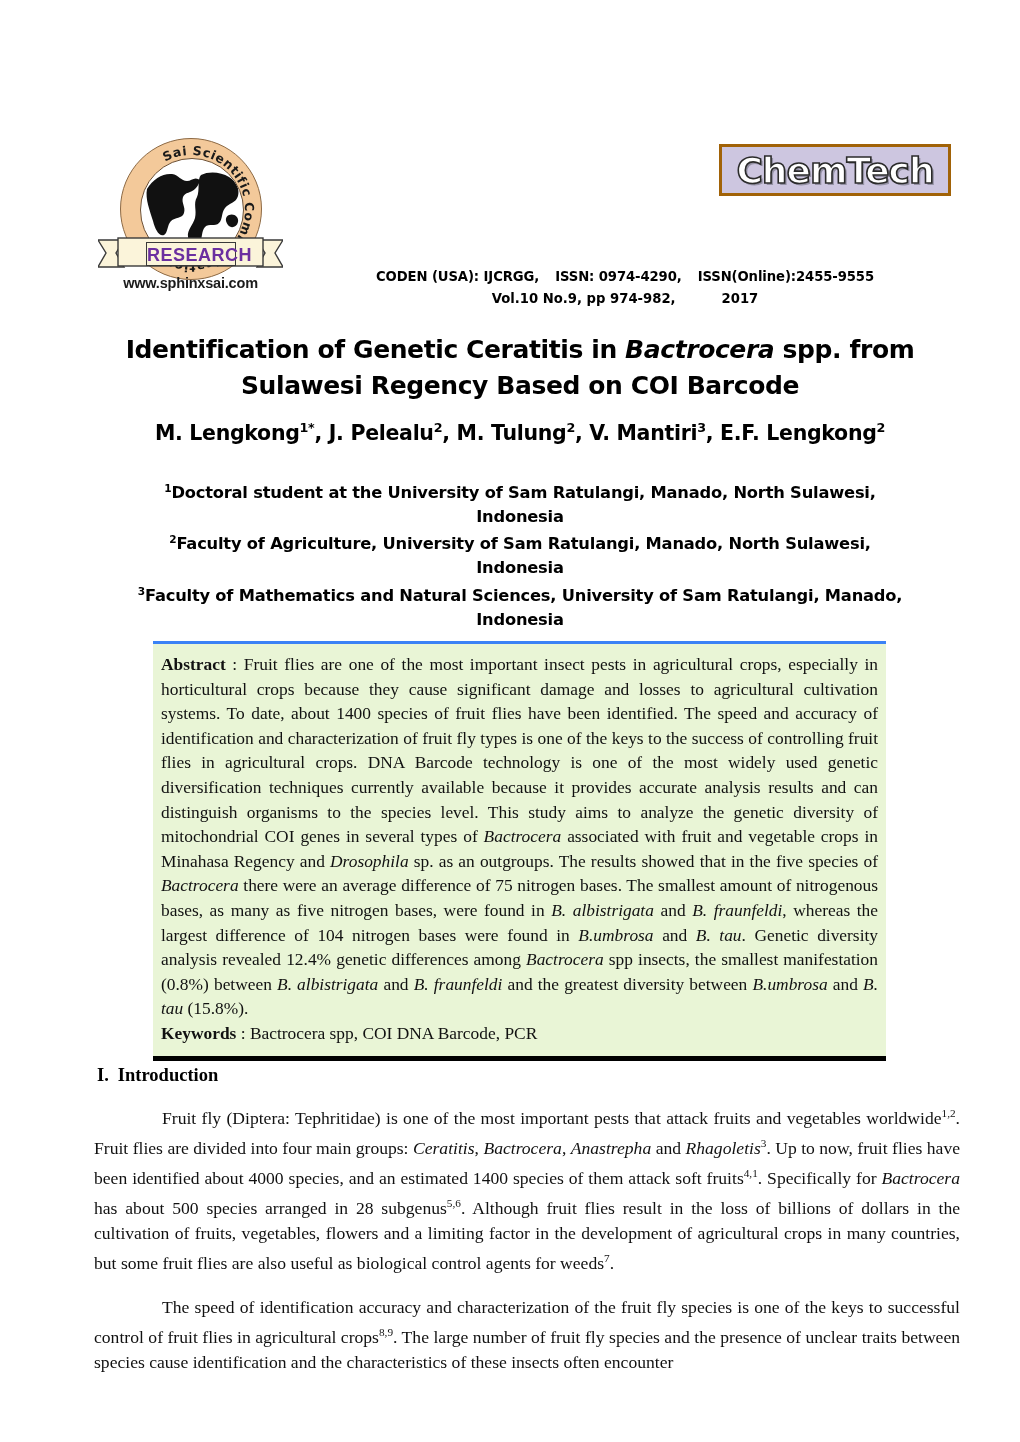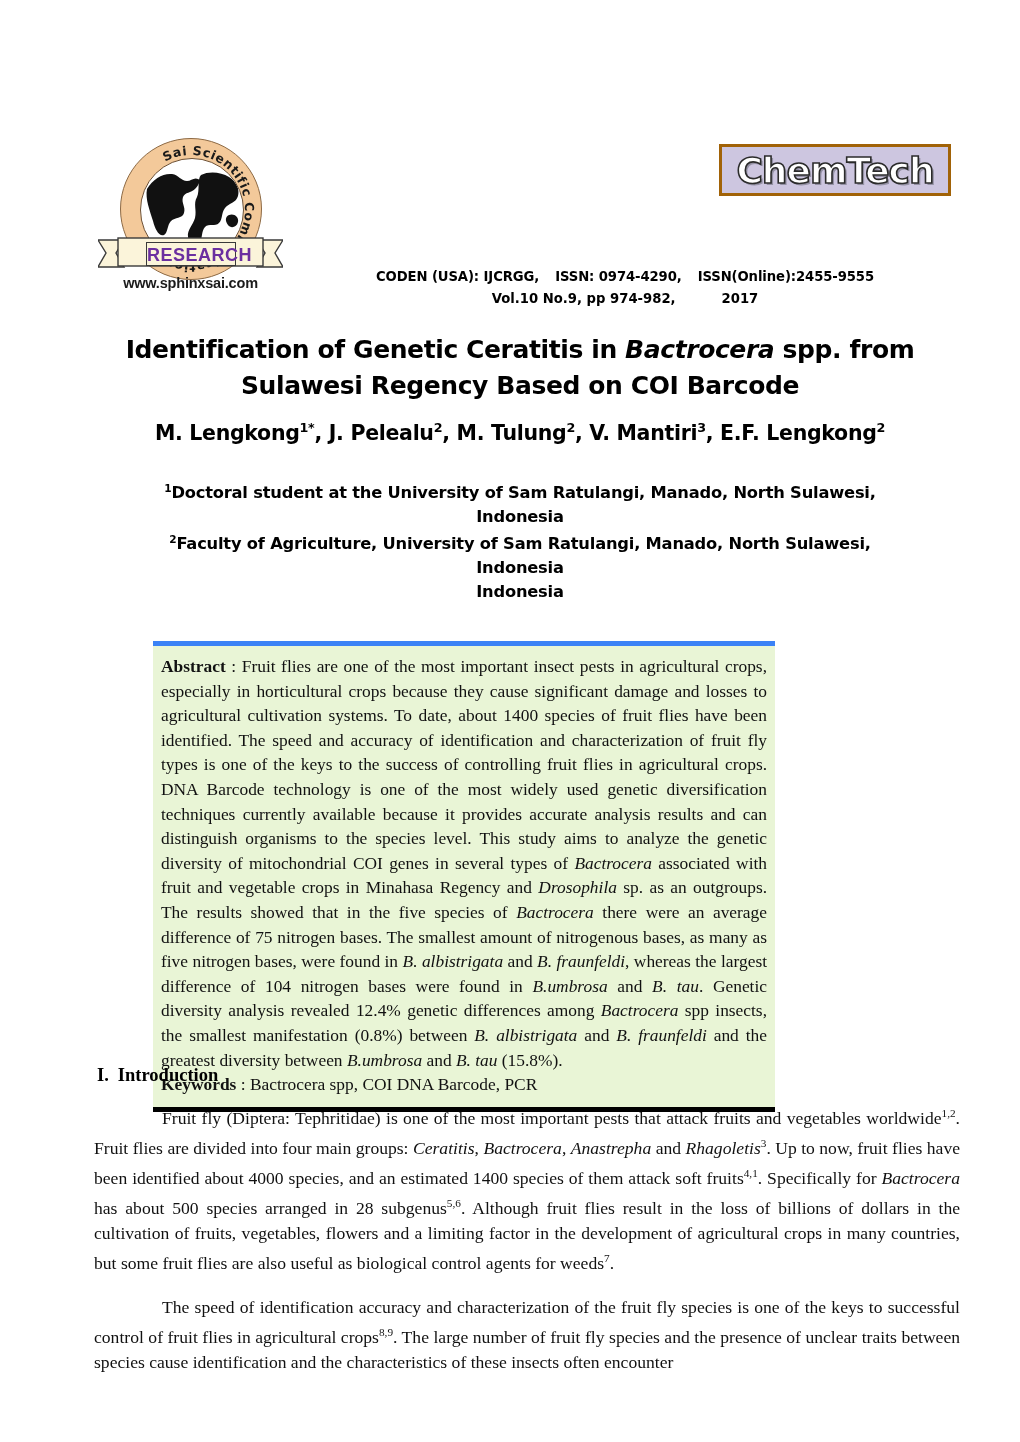--- a/index.html
+++ b/index.html
@@ -215,23 +215,23 @@
     letter-spacing: -0.2px;
   }
   .affiliations sup { font-size: 0.65em; vertical-align: super; }
   .affil-line { display: block; }
 
   
   .abstract-box {
     position: absolute;
     left: 153px;
     top: 641px;
-    width: 622px;
+    width: 733px;
     background: #e9f5d6;
-    border-top: 5px solid #3b82f6;
+    border-top: 3px solid #3b82f6;
     border-bottom: 5px solid #000000;
     box-sizing: border-box;
     padding: 8px 8px 10px 8px;
   }
   .abstract-text {
     font-family: "Liberation Serif", serif;
     font-size: 17.4px;
     line-height: 24.6px;
     text-align: justify;
     color: #111;
@@ -336,20 +336,21 @@
     <span>Sulawesi Regency Based on COI Barcode</span>
   </div>
 
   <div class="authors"><span>M. Lengkong</span><sup>1*</sup>, <span>J. Pelealu</span><sup>2</sup>, <span>M. Tulung</span><sup>2</sup>, <span>V. Mantiri</span><sup>3</sup>, <span>E.F. Lengkong</span><sup>2</sup></div>
 
   <div class="affiliations">
       <span class="affil-line"><sup>1</sup>Doctoral student at the University of Sam Ratulangi, Manado, North Sulawesi,</span>
       <span class="affil-line">Indonesia</span>
       <span class="affil-line"><sup>2</sup>Faculty of Agriculture, University of Sam Ratulangi, Manado, North Sulawesi,</span>
       <span class="affil-line">Indonesia</span>
+      <span class="affil-line"><sup>3</sup>Faculty of Mathematics and Natural Sciences, University of Sam Ratulangi, Manado,</span>
       <span class="affil-line">Indonesia</span>
     </div>
 
   <div class="abstract-box">
     <p class="abstract-text"><b>Abstract</b><span> : </span><span>Fruit flies are one of the most important insect pests in agricultural crops, especially in horticultural crops because they cause significant damage and losses to agricultural cultivation systems. To date, about 1400 species of fruit flies have been identified. The speed and accuracy of identification and characterization of fruit fly types is one of the keys to the success of controlling fruit flies in agricultural crops. DNA Barcode technology is one of the most widely used genetic diversification techniques currently available because it provides accurate analysis results and can distinguish organisms to the species level. This study aims to analyze the genetic diversity of mitochondrial COI genes in several types of </span><i>Bactrocera</i><span> associated with fruit and vegetable crops in Minahasa Regency and </span><i>Drosophila</i><span> sp. as an outgroups. The results showed that in the five species of </span><i>Bactrocera</i><span> there were an average difference of 75 nitrogen bases. The smallest amount of nitrogenous bases, as many as five nitrogen bases, were found in </span><i>B. albistrigata</i><span> and </span><i>B. fraunfeldi</i><span>, whereas the largest difference of 104 nitrogen bases were found in </span><i>B.umbrosa</i><span> and </span><i>B. tau</i><span>. Genetic diversity analysis revealed 12.4% genetic differences among </span><i>Bactrocera</i><span> spp insects, the smallest manifestation (0.8%) between </span><i>B. albistrigata</i><span> and </span><i>B. fraunfeldi</i><span> and the greatest diversity between </span><i>B.umbrosa</i><span> and </span><i>B. tau</i><span> (15.8%).</span></p>
     <p class="keywords-line">
       <b>Keywords</b><span> : </span><span>Bactrocera spp, COI DNA Barcode, PCR</span>
     </p>
   </div>
 

